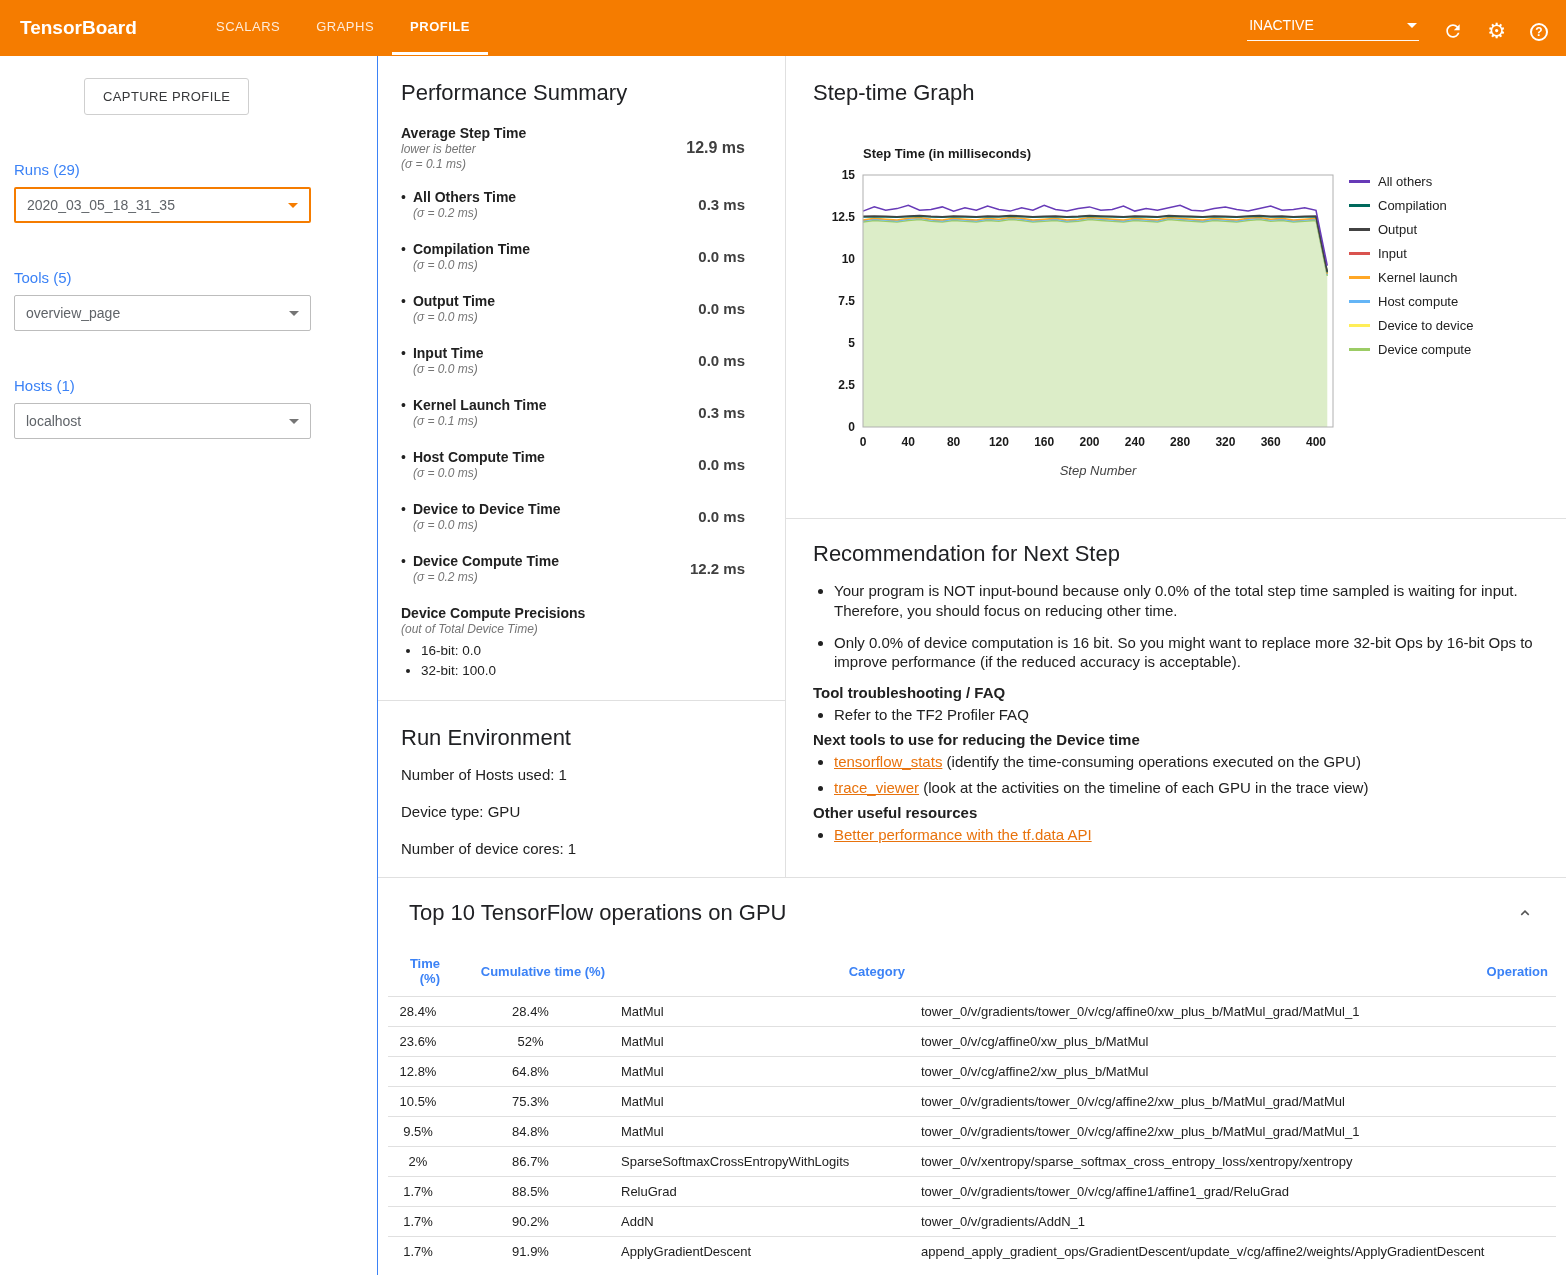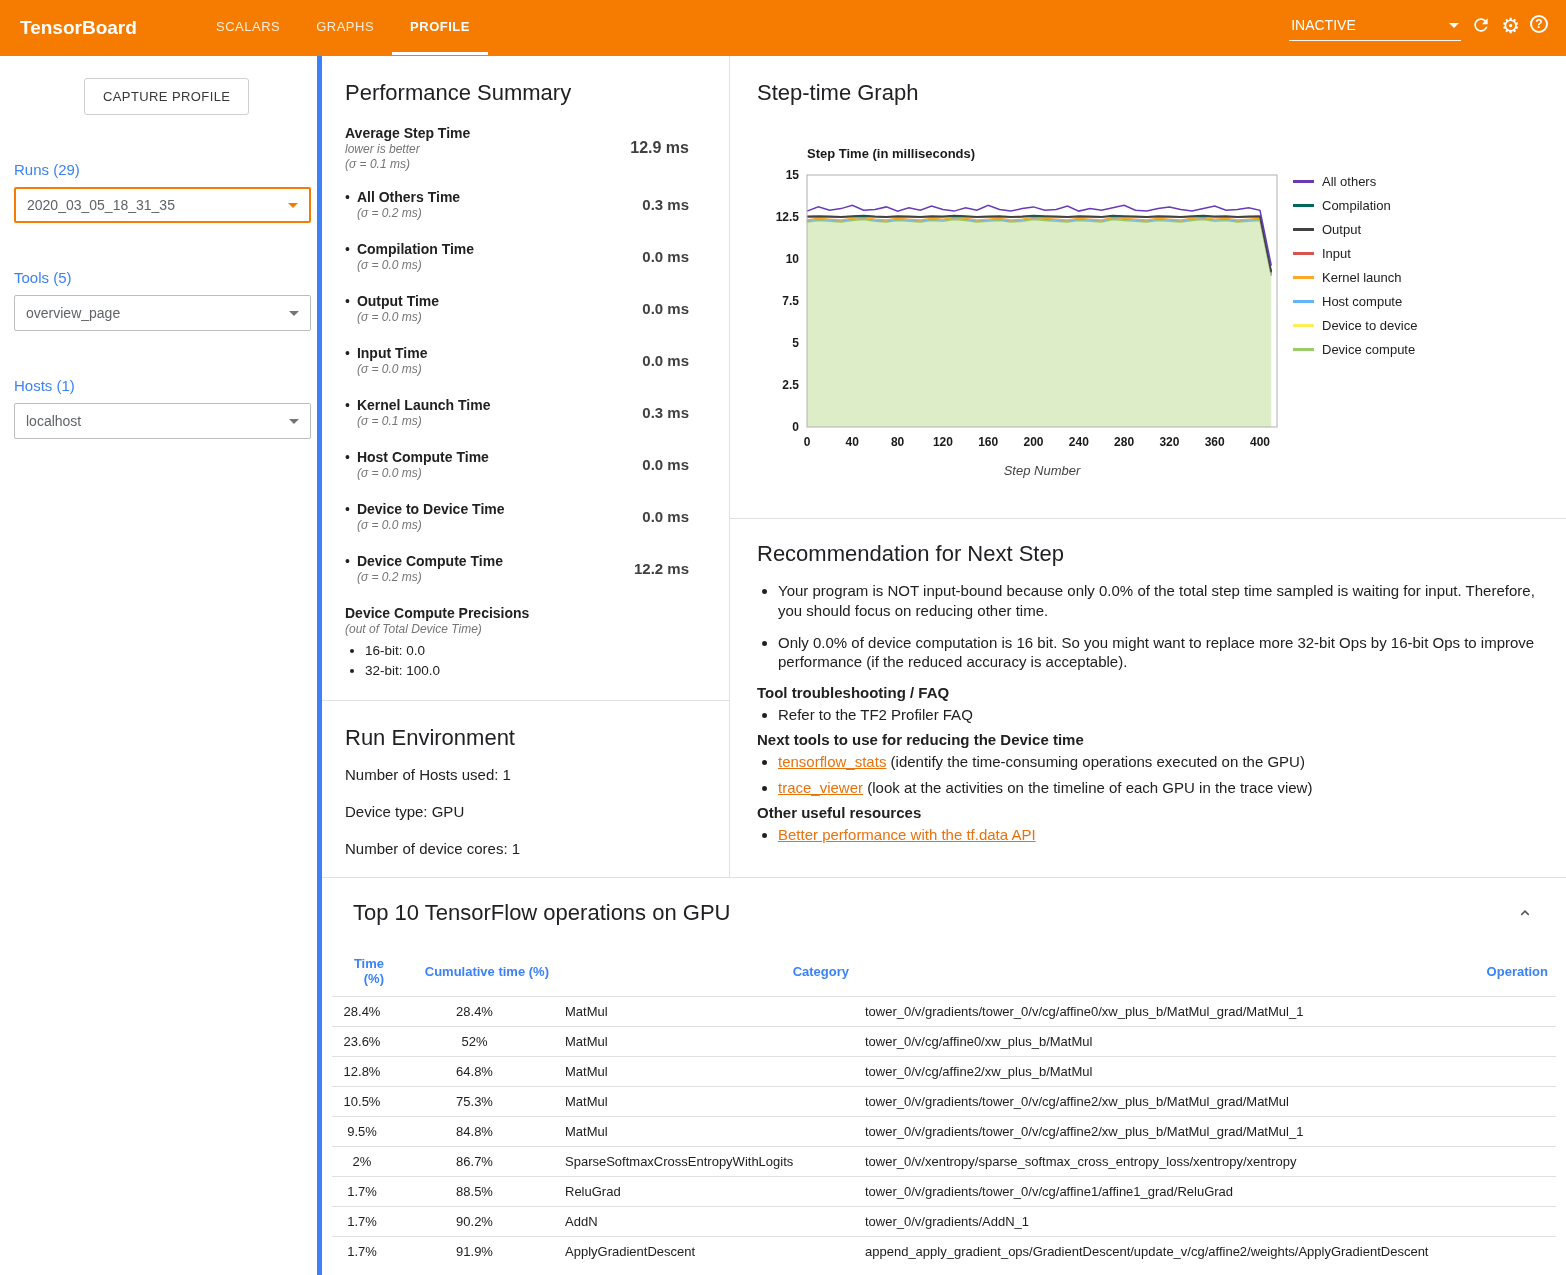--- a/index.html
+++ b/index.html
@@ -6,32 +6,32 @@
   html, body { width: 1566px; height: 1275px; overflow: hidden; }
   body { font-family: "Liberation Sans", sans-serif; color: #212121; background: #fff; }
   .app { width: 1566px; height: 1275px; display: flex; flex-direction: column; }
 
   
   .topbar { height: 56px; background: #f57c00; display: flex; align-items: center; flex-shrink: 0; color: #fff; }
   .brand { font-size: 19px; font-weight: bold; margin-left: 20px; width: 132px; }
   .tabs { display: flex; margin-left: 46px; height: 54px; }
   .tab { display: flex; align-items: center; padding: 0 18px; height: 54px; font-size: 13px; letter-spacing: .5px; font-weight: 500; color: rgba(255,255,255,.85); border-bottom: 3px solid transparent; cursor: pointer; }
   .tab.active { color: #fff; border-bottom-color: #fff; font-weight: 600; }
-  .header-right { margin-left: auto; display: flex; align-items: flex-start; gap: 10px; margin-right: 18px; }
+  .header-right { margin-left: auto; display: flex; align-items: flex-end; gap: 24px; margin-right: 18px; }
   .status-select { width: 172px; display: flex; justify-content: space-between; align-items: center; border-bottom: 1px solid rgba(255,255,255,.95); padding: 2px 2px 7px 2px; font-size: 14px; cursor: pointer; }
   .caret { width: 0; height: 0; border-left: 5px solid transparent; border-right: 5px solid transparent; border-top: 5px solid #757575; }
   .caret-white { border-top-color: #fff; }
   .caret-orange { border-top-color: #f57c00; }
   .hicon { display: flex; align-items: center; cursor: pointer; }
   .gear-glyph { font-size: 21px; line-height: 1; color: #fff; }
   .help-circle { width: 18px; height: 18px; border: 2px solid #fff; border-radius: 50%; display: flex; align-items: center; justify-content: center; font-size: 12px; font-weight: bold; color: #fff; cursor: pointer; }
 
   
   .content { flex: 1; display: flex; overflow: hidden; }
-  .sidebar { width: 322px; flex-shrink: 0; border-right: 5px solid #3b82f6; }
+  .sidebar { width: 378px; flex-shrink: 0; border-right: 1px solid #3b82f6; }
   .main { flex: 1; display: flex; flex-direction: column; overflow: hidden; }
   .top-row { display: flex; border-bottom: 1px solid #e0e0e0; }
   .perf-col { width: 408px; flex-shrink: 0; border-right: 1px solid #e0e0e0; }
   .right-col { flex: 1; }
 
   
   .capture-btn { display: block; margin: 22px 0 0 84px; padding: 10px 18px; background: #fff; border: 1px solid #cfcfcf; border-radius: 3px; font-size: 13px; letter-spacing: .4px; font-weight: 500; color: #37383a; font-family: "Liberation Sans", sans-serif; cursor: pointer; }
   .side-label { font-size: 15px; color: #3b82f6; margin: 46px 0 0 14px; }
   .side-select { margin: 9px 0 0 14px; width: 297px; height: 36px; border: 1px solid #bdbdbd; border-radius: 2px; display: flex; align-items: center; justify-content: space-between; padding: 0 11px; font-size: 14px; color: #5f6368; cursor: pointer; background: #fff; }
   .side-select.runs { border: 2px solid #f57c00; }

